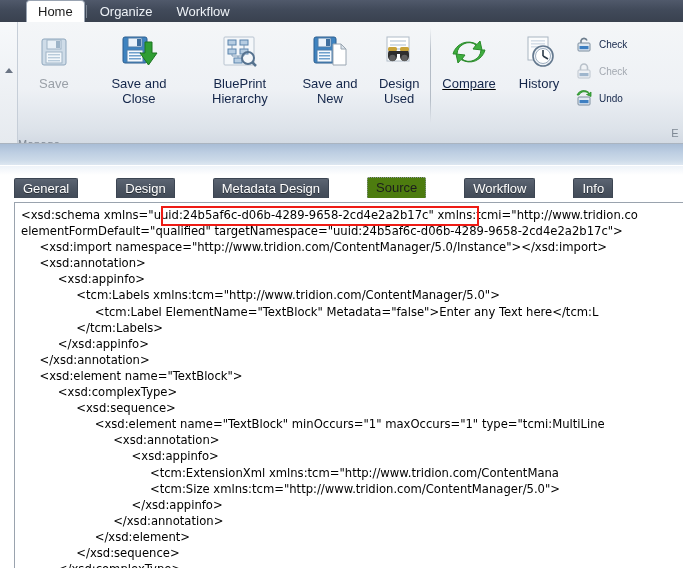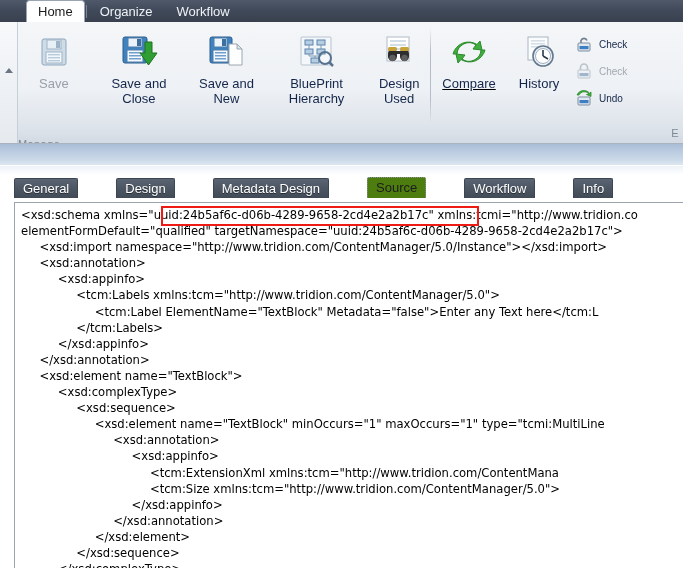--- a/index.html
+++ b/index.html
@@ -286,52 +286,52 @@
                 <rect x="7" y="16" width="16" height="12" fill="#f5f9fd" stroke="#4e7ca8"></rect>
                 <rect x="9" y="18" width="12" height="1.5" fill="#6fa0cc"></rect>
                 <rect x="9" y="21" width="12" height="1.5" fill="#6fa0cc"></rect>
                 <rect x="9" y="24" width="12" height="1.5" fill="#6fa0cc"></rect>
                 <path d="M25 8 h7 v11 h5 l-8.5 12 L20 19 h5 z" fill="#2f9e33" stroke="#1d7421" stroke-width="1"></path>
               </svg>
             </div>
             <div class="btn-label">Save and Close</div>
           </div>
 
+          <div class="big-btn" style="width:124px;">
+            <div class="icon-wrap">
+              <svg class="ico" width="38" height="36" viewBox="0 0 38 36">
+                <rect x="3" y="3" width="30" height="28" rx="1" fill="#f4f7fa" stroke="#b9c4d0"></rect>
+                <rect x="7" y="6" width="8" height="5" fill="#b7cde2" stroke="#5b84ac"></rect>
+                <rect x="19" y="6" width="8" height="5" fill="#b7cde2" stroke="#5b84ac"></rect>
+                <rect x="7" y="15" width="8" height="5" fill="#b7cde2" stroke="#5b84ac"></rect>
+                <rect x="19" y="15" width="8" height="5" fill="#b7cde2" stroke="#5b84ac"></rect>
+                <rect x="13" y="24" width="8" height="5" fill="#b7cde2" stroke="#5b84ac"></rect>
+                <path d="M11 11 v4 M23 11 v4 M11 20 v2 h6 v2 M23 20 v2 h-6" stroke="#7b98b5" fill="none"></path>
+                <circle cx="27" cy="24" r="6" fill="none" stroke="#56728f" stroke-width="2"></circle>
+                <path d="M31 28 l4 4" stroke="#56728f" stroke-width="2.5"></path>
+              </svg>
+            </div>
+            <div class="btn-label">BluePrint Hierarchy</div>
+          </div>
+
           <div class="big-btn" style="width:92px;">
             <div class="icon-wrap">
               <svg class="ico" width="38" height="36" viewBox="0 0 38 36">
                 <rect x="3" y="3" width="22" height="26" rx="2" fill="#3e83c0" stroke="#2b5d8e"></rect>
                 <rect x="7" y="4" width="13" height="9" fill="#eaf2fa" stroke="#4e7ca8"></rect>
                 <rect x="15" y="5" width="4" height="7" fill="#3e6e9e"></rect>
                 <rect x="6" y="16" width="15" height="12" fill="#f5f9fd" stroke="#4e7ca8"></rect>
                 <rect x="8" y="18" width="11" height="1.5" fill="#6fa0cc"></rect>
                 <rect x="8" y="21" width="11" height="1.5" fill="#6fa0cc"></rect>
                 <rect x="8" y="24" width="11" height="1.5" fill="#6fa0cc"></rect>
                 <path d="M22 10 h8 l5 5 v16 h-13 z" fill="#ffffff" stroke="#9aa6b2"></path>
                 <path d="M30 10 v5 h5 z" fill="#dde5ed" stroke="#9aa6b2"></path>
               </svg>
             </div>
             <div class="btn-label">Save and New</div>
-          </div>
-
-          <div class="big-btn" style="width:124px;">
-            <div class="icon-wrap">
-              <svg class="ico" width="38" height="36" viewBox="0 0 38 36">
-                <rect x="3" y="3" width="30" height="28" rx="1" fill="#f4f7fa" stroke="#b9c4d0"></rect>
-                <rect x="7" y="6" width="8" height="5" fill="#b7cde2" stroke="#5b84ac"></rect>
-                <rect x="19" y="6" width="8" height="5" fill="#b7cde2" stroke="#5b84ac"></rect>
-                <rect x="7" y="15" width="8" height="5" fill="#b7cde2" stroke="#5b84ac"></rect>
-                <rect x="19" y="15" width="8" height="5" fill="#b7cde2" stroke="#5b84ac"></rect>
-                <rect x="13" y="24" width="8" height="5" fill="#b7cde2" stroke="#5b84ac"></rect>
-                <path d="M11 11 v4 M23 11 v4 M11 20 v2 h6 v2 M23 20 v2 h-6" stroke="#7b98b5" fill="none"></path>
-                <circle cx="27" cy="24" r="6" fill="none" stroke="#56728f" stroke-width="2"></circle>
-                <path d="M31 28 l4 4" stroke="#56728f" stroke-width="2.5"></path>
-              </svg>
-            </div>
-            <div class="btn-label">BluePrint Hierarchy</div>
           </div>
 
           <div class="big-btn" style="width:74px;">
             <div class="icon-wrap">
               <svg class="ico" width="38" height="36" viewBox="0 0 38 36">
                 <rect x="7" y="3" width="22" height="24" fill="#ffffff" stroke="#b0bcc8"></rect>
                 <rect x="10" y="6" width="16" height="2" fill="#d4dee8"></rect>
                 <rect x="10" y="10" width="16" height="2" fill="#d4dee8"></rect>
                 <rect x="10" y="14" width="10" height="2" fill="#d4dee8"></rect>
                 <g>

